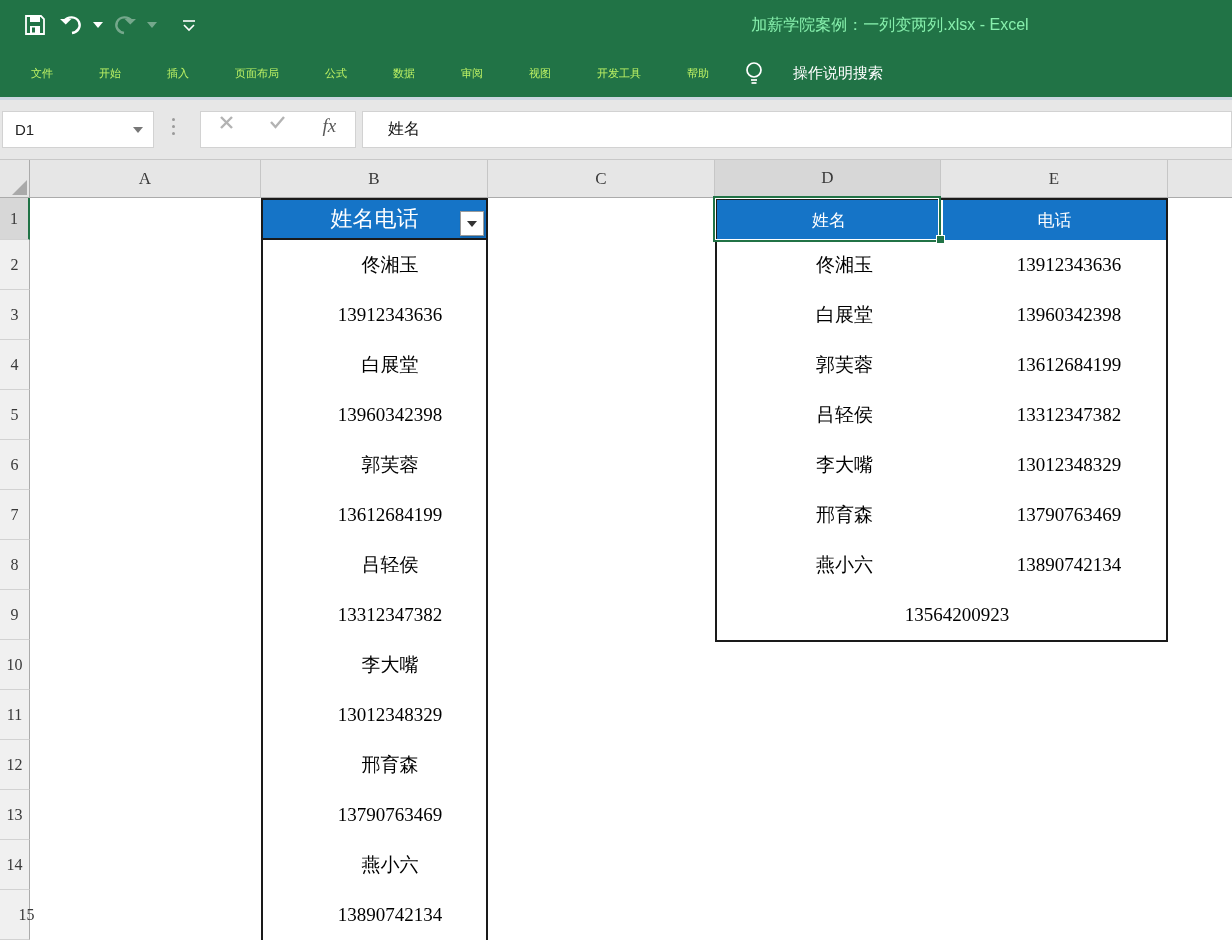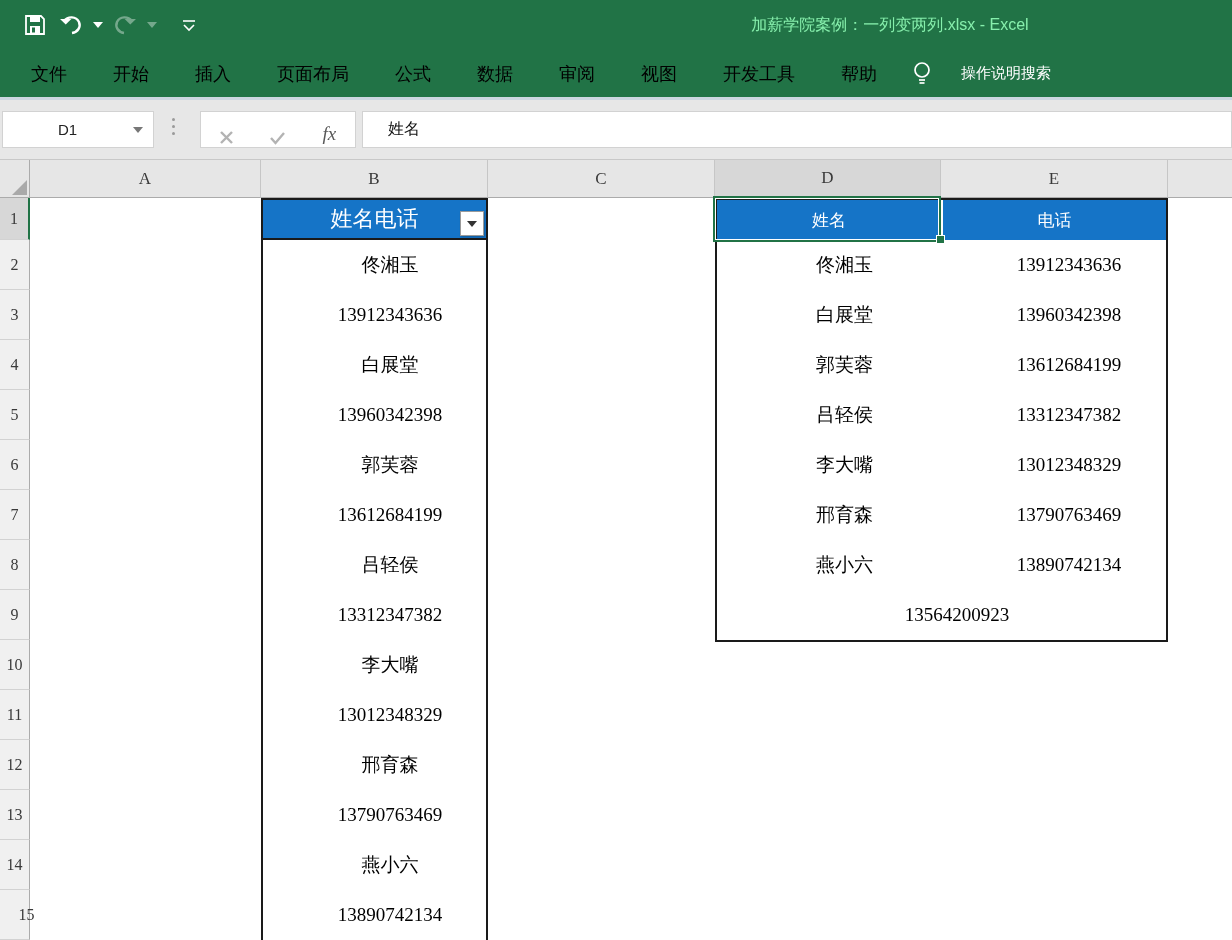--- a/index.html
+++ b/index.html
@@ -11,37 +11,37 @@
   .qat { position:absolute; left:20px; top:0; height:50px; display:flex; align-items:center; gap:6px; }
   .qat-btn { width:30px; height:30px; display:flex; align-items:center; justify-content:center; cursor:pointer; }
   .qat-caret { width:12px; height:30px; display:flex; align-items:center; justify-content:center; }
   .dim { opacity:.38; }
   #window-title { position:absolute; left:890px; top:0; height:50px; transform:translateX(-50%);
                   display:flex; align-items:center; color:#86efac; font-size:16px; white-space:nowrap; }
 
   
   #tabbar { position:absolute; left:0; top:50px; width:1232px; height:47px; background:#217346;
             display:flex; align-items:center; padding-left:8px; }
-  .rtab { color:#000000; font-size:18px; padding:0 23px; height:47px; display:flex; align-items:center;
+  .rtab { color:#bef264; font-size:11px; padding:0 23px; height:47px; display:flex; align-items:center;
           cursor:pointer; white-space:nowrap; }
   .tellme { display:flex; align-items:center; gap:29px; margin-left:12px; color:#fff; font-size:15px; cursor:pointer; }
   #ribbon-edge { position:absolute; left:0; top:97px; width:1232px; height:3px; background:#ccd6e0; }
 
   
   #formula-strip { position:absolute; left:0; top:100px; width:1232px; height:60px; background:#e7e7e7;
                    border-bottom:1px solid #c8c8c8; }
   .white-box { position:absolute; top:11px; height:37px; background:#fff; border:1px solid #d2d2d2; }
-  #name-box { left:2px; width:152px; display:flex; align-items:center; cursor:pointer;padding-left:43px; }
+  #name-box { left:2px; width:152px; display:flex; align-items:center; cursor:pointer; }
   #name-box .val { padding-left:12px; font-size:15px; color:#222; flex:1; }
   .mini-caret { width:0; height:0; border-left:5px solid transparent; border-right:5px solid transparent;
                 border-top:6px solid #777; margin-right:10px; }
   #fb-dots { position:absolute; left:168px; top:18px; width:10px; display:flex; flex-direction:column; gap:4px; align-items:center; }
   #fb-dots i { width:3px; height:3px; background:#9a9a9a; border-radius:50%; }
   #fx-box { left:200px; width:156px; display:flex; align-items:center; justify-content:space-around; }
-  .fxbtn { width:40px; height:30px; display:flex; align-items:flex-end; justify-content:center; cursor:pointer; }
+  .fxbtn { width:40px; height:30px; display:flex; align-items:flex-start; justify-content:center; cursor:pointer; }
   #fx-label { font-family:"Liberation Serif","DejaVu Serif",serif; font-style:italic; font-size:19px; color:#595959; }
   #formula-input { left:362px; right:0; width:870px; font-size:16px; color:#111; display:flex; align-items:center;
                    padding-left:25px; cursor:text; }
 
   
   #sheet { position:absolute; left:0; top:160px; width:1232px; height:780px; background:#fff; overflow:hidden; }
 
   .colhdr { position:absolute; top:0; height:38px; background:#e6e6e6; border-bottom:1px solid #ababab;
             border-right:1px solid #c6c6c6; display:flex; align-items:center; justify-content:center;
             font-family:"Liberation Serif","DejaVu Serif",serif; font-size:17px; color:#3a3a3a; cursor:pointer; }

